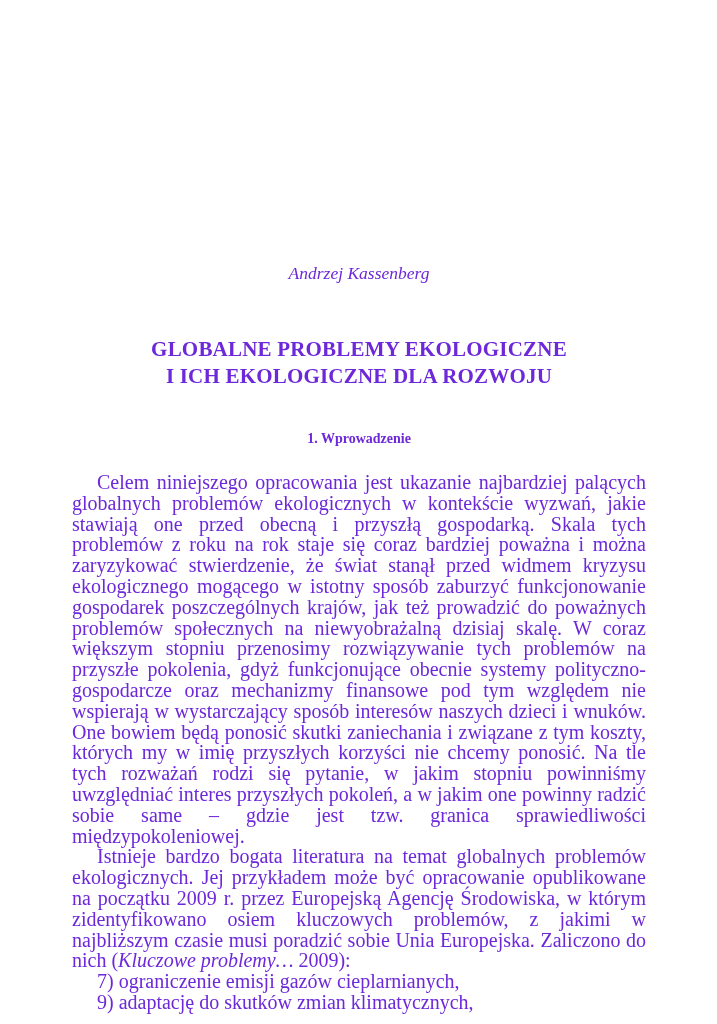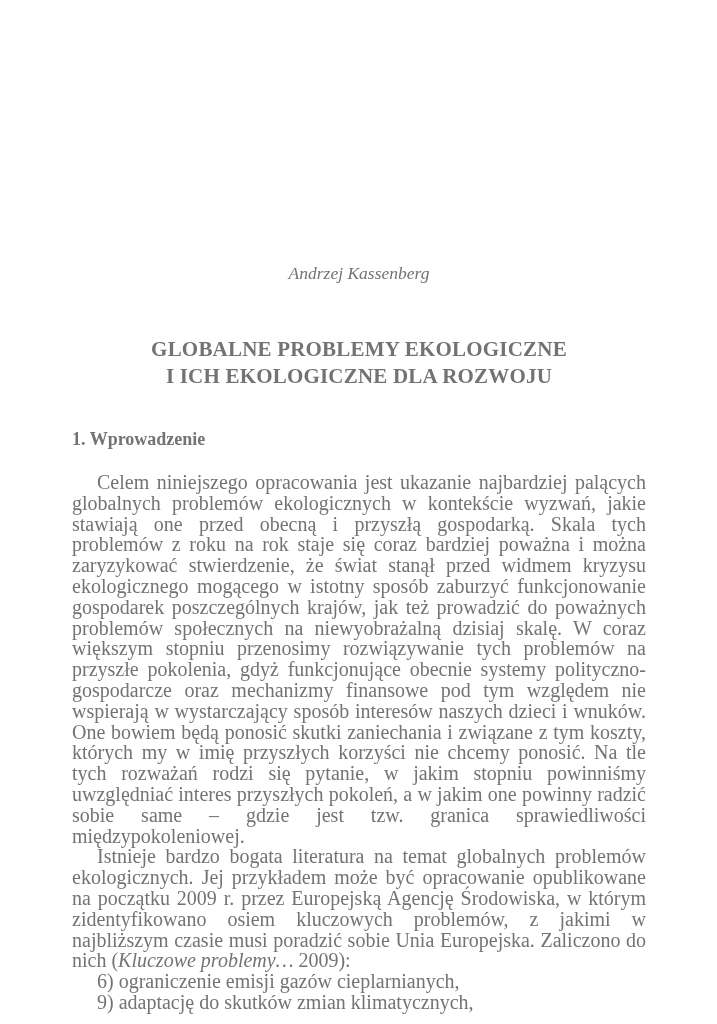--- a/index.html
+++ b/index.html
@@ -8,21 +8,21 @@
     background: #e8e8e8;
   }
   .page {
     position: relative;
     width: 717px;
     height: 1024px;
     margin: 0 auto;
     background: #ffffff;
     box-sizing: border-box;
     font-family: "Liberation Serif", "DejaVu Serif", serif;
-    color: #737373;
+    color: #6d28d9;
     overflow: hidden;
   }
   .text-block {
     padding: 262px 71px 0 72px;
   }
   .author {
     text-align: center;
     font-style: italic;
     font-size: 17.5px;
     line-height: 22px;
@@ -31,22 +31,22 @@
     margin: 52px 0 0 0;
     text-align: center;
     font-size: 21px;
     font-weight: bold;
     line-height: 27px;
     letter-spacing: 0.2px;
   }
   .title-line { display: block; }
   .section-heading {
     margin: 38px 0 0 0;
-    text-align: left;
-    font-size: 18px;
+    text-align: center;
+    font-size: 14px;
     font-weight: bold;
     line-height: 22px;
   }
   .body-text {
     margin-top: 22px;
     font-size: 20px;
     line-height: 20.8px;
     text-align: justify;
   }
   .para {
@@ -74,19 +74,19 @@
     </h1>
 
     <h2 class="section-heading">1. Wprowadzenie</h2>
 
     <div class="body-text">
 
       <p class="para">Celem niniejszego opracowania jest ukazanie najbardziej palących globalnych problemów ekologicznych w kontekście wyzwań, jakie stawiają one przed obecną i przyszłą gospodarką. Skala tych problemów z roku na rok staje się coraz bardziej poważna i można zaryzykować stwierdzenie, że świat stanął przed widmem kryzysu ekologicznego mogącego w istotny sposób zaburzyć funkcjonowanie gospodarek poszczególnych krajów, jak też prowadzić do poważnych problemów społecznych na niewyobrażalną dzisiaj skalę. W coraz większym stopniu przenosimy rozwiązywanie tych problemów na przyszłe pokolenia, gdyż funkcjonujące obecnie systemy polityczno-gospodarcze oraz mechanizmy finansowe pod tym względem nie wspierają w wystarczający sposób interesów naszych dzieci i wnuków. One bowiem będą ponosić skutki zaniechania i związane z tym koszty, których my w imię przyszłych korzyści nie chcemy ponosić. Na tle tych rozważań rodzi się pytanie, w jakim stopniu powinniśmy uwzględniać interes przyszłych pokoleń, a w jakim one powinny radzić sobie same – gdzie jest tzw. granica sprawiedliwości międzypokoleniowej.</p>
 
       <p class="para"><span>Istnieje bardzo bogata literatura na temat globalnych problemów ekologicznych. Jej przykładem może być opracowanie opublikowane na początku 2009 r. przez Europejską Agencję Środowiska, w którym zidentyfikowano osiem kluczowych problemów, z jakimi w najbliższym czasie musi poradzić sobie Unia Europejska. Zaliczono do nich (</span><span class="italic">Kluczowe problemy…</span><span> 2009):</span></p>
 
-      <p class="list-item">6) ograniczenie emisji gazów cieplarnianych,</p>
+      <p class="list-item">7) ograniczenie emisji gazów cieplarnianych,</p>
 
       <p class="list-item">9) adaptację do skutków zmian klimatycznych,</p>
 
     </div>
   </div>
 </div>
 
 </body></html>

